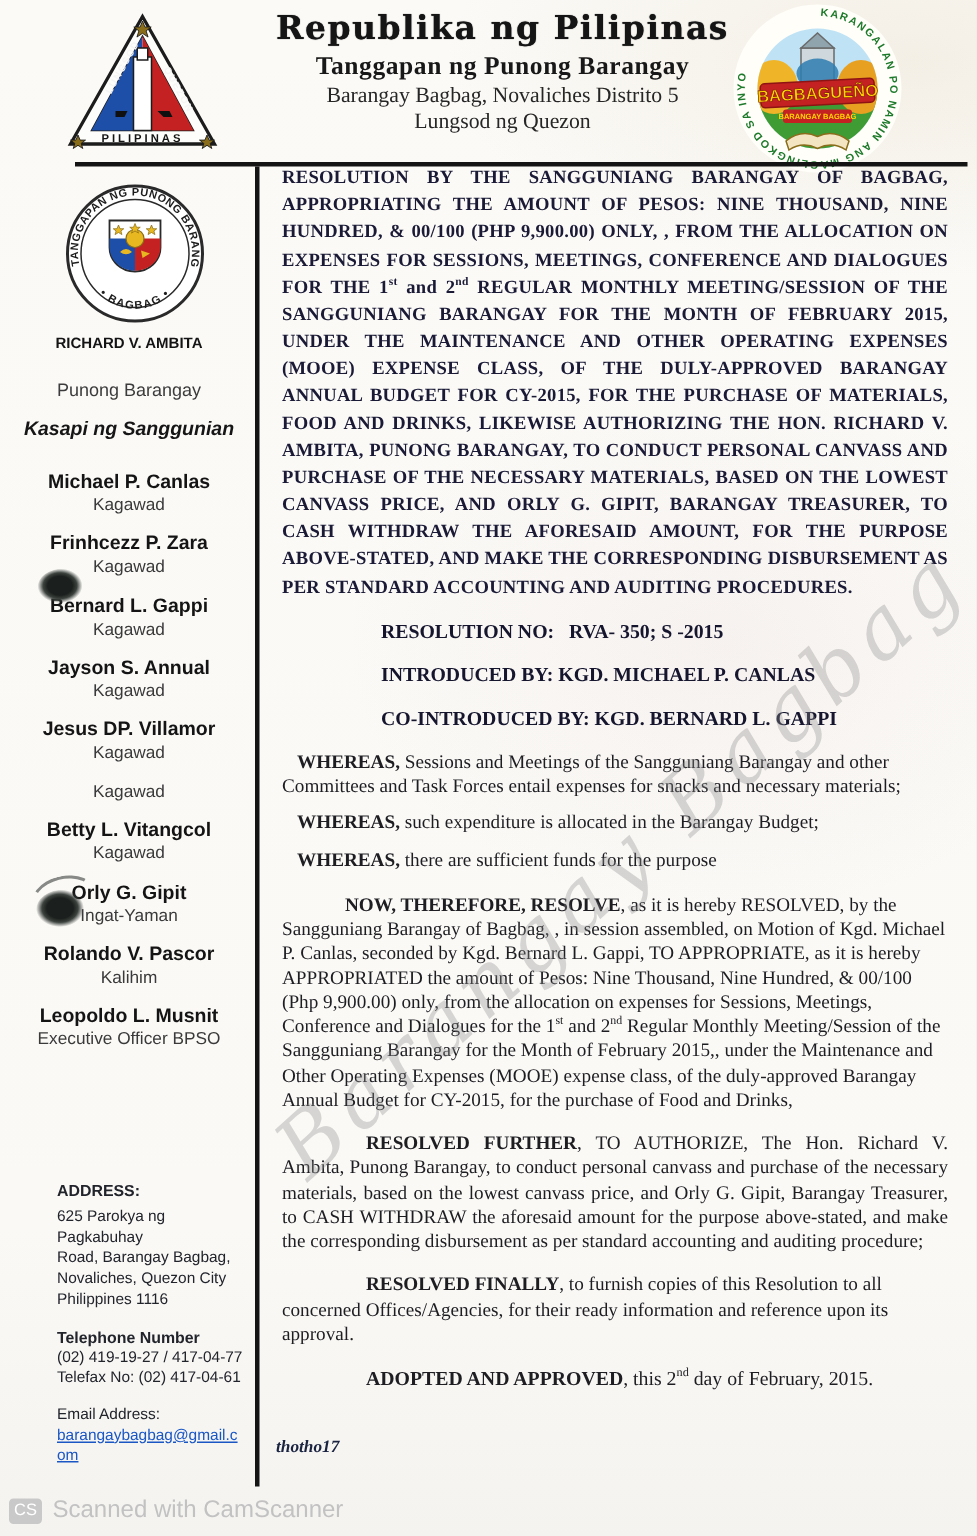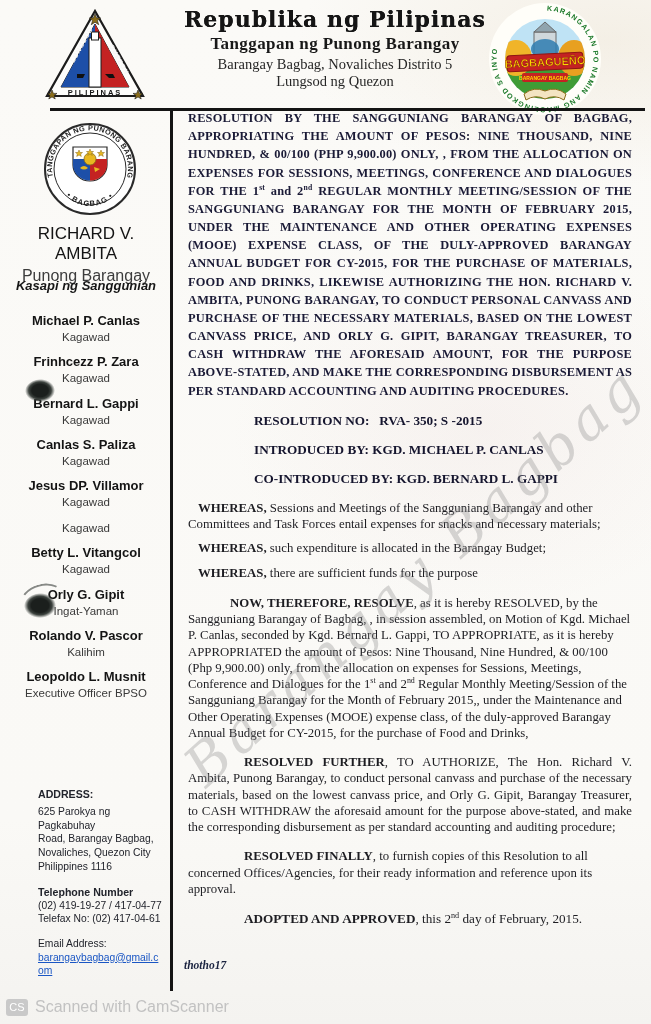--- a/index.html
+++ b/index.html
@@ -16,22 +16,22 @@
     text-shadow:0 0 .6px #151515;}
   .hdr-l2{font-weight:bold;font-size:17px;letter-spacing:.4px;color:#181818;margin-top:2px;}
   .hdr-l3{font-size:14.5px;color:#262626;margin-top:2px;}
   .hdr-l4{font-size:14.5px;color:#262626;}
   
   .rule-top{position:absolute;left:50px;top:108px;width:595px;height:3px;background:#141414;}
   .rule-vert{position:absolute;left:170px;top:111px;width:3px;height:880px;background:#141414;}
   
   .sb-seal{position:absolute;left:42px;top:121px;}
   .sb-head{position:absolute;left:8px;top:224px;width:156px;text-align:center;font-family:"Liberation Sans",sans-serif;}
-  .sb-head-name{font-weight:normal;font-size:17px;color:#141414;}
-  .sb-head-role{font-size:16px;color:#3c3c3c;margin-top:3px;}
+  .sb-head-name{font-weight:bold;font-size:10px;color:#141414;}
+  .sb-head-role{font-size:12px;color:#3c3c3c;margin-top:18px;}
   .sb-section{position:absolute;left:8px;top:278px;width:156px;text-align:center;
     font-family:"Liberation Sans",sans-serif;font-weight:bold;font-style:italic;font-size:13px;color:#161616;}
   .sb-list{position:absolute;left:8px;top:313px;width:156px;display:flex;flex-direction:column;gap:11.5px;
     text-align:center;font-family:"Liberation Sans",sans-serif;}
   .sb-name{font-weight:bold;font-size:13px;line-height:1.22;color:#141414;}
   .sb-role{font-size:11.5px;color:#3a3a3a;margin-top:2px;}
   .sb-addr{position:absolute;left:38px;top:787px;width:126px;font-family:"Liberation Sans",sans-serif;
     font-size:10.3px;line-height:1.33;color:#22242c;}
   .sb-addr .hd{font-weight:bold;font-size:10.6px;}
   .sb-addr .blk{margin-bottom:11px;white-space:pre-line;}
@@ -179,21 +179,21 @@
         <div class="sb-name">Frinhcezz P. Zara</div>
         <div class="sb-role">Kagawad</div>
       </div>
 
       <div>
         <div class="sb-name">Bernard L. Gappi</div>
         <div class="sb-role">Kagawad</div>
       </div>
 
       <div>
-        <div class="sb-name">Canlas S. Paliza</div>
+        <div class="sb-name">Jayson S. Annual</div>
         <div class="sb-role">Kagawad</div>
       </div>
 
       <div>
         <div class="sb-name">Jesus DP. Villamor</div>
         <div class="sb-role">Kagawad</div>
       </div>
 
       <div>
         <div class="sb-role">Kagawad</div>

